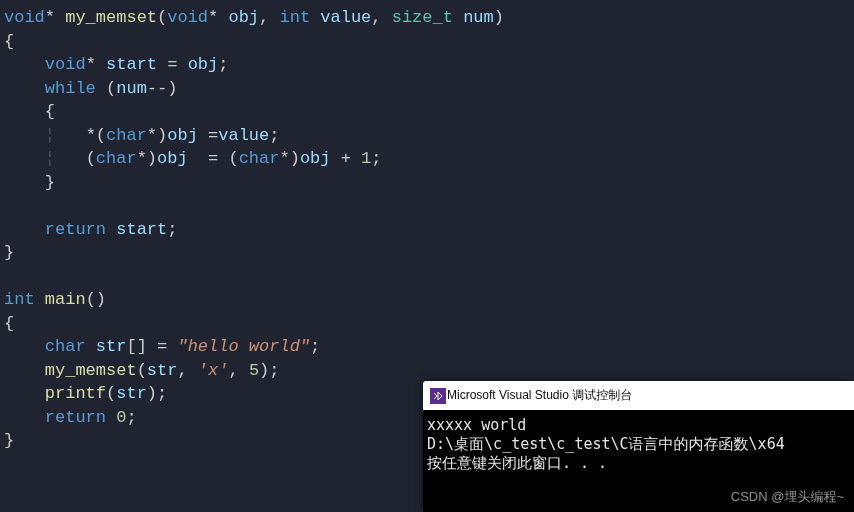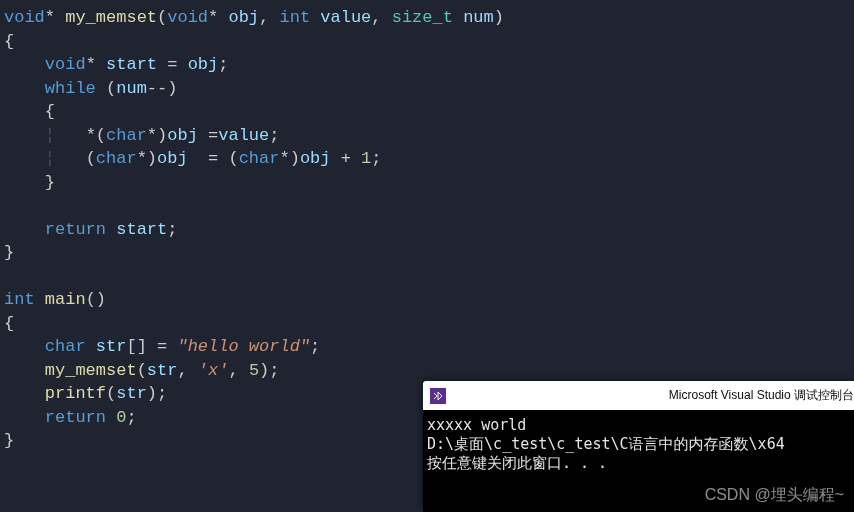--- a/index.html
+++ b/index.html
@@ -42,22 +42,21 @@
     border-top-left-radius: 3px;
     overflow: hidden;
     background: #000;
   }
   .titlebar {
     height: 29px;
     background: #ffffff;
     display: flex;
     align-items: center;
     padding-left: 7px;
-    gap: 7px;
-    justify-content: space-between;
+    gap: 1px;
   }
   .titlebar-icon {
     width: 16px; height: 16px;
     background: #5c2d91;
     display: flex;
     align-items: center;
     justify-content: center;
   }
   .titlebar-icon svg { display:block; }
   .titlebar-text {
@@ -72,21 +71,21 @@
     color: #e6e6e6;
     line-height: 19px;
     white-space: pre;
   }
   .watermark {
     position: absolute;
     right: 10px;
     bottom: 6px;
     color: rgba(255,255,255,0.55);
     font-family: "Microsoft YaHei", sans-serif;
-    font-size: 16px;
+    font-size: 13px;
   }
 </style>
 </head>
 <body>
 
 <div class="editor"><span class="kw">void</span><span class="op">*</span> <span class="fn">my_memset</span><span class="pn">(</span><span class="kw">void</span><span class="op">*</span> <span class="id">obj</span><span class="pn">, </span><span class="kw">int</span> <span class="id">value</span><span class="pn">, </span><span class="typ">size_t</span> <span class="id">num</span><span class="pn">)</span>
 <span class="brace">{</span>
 <span class="guide">    </span><span class="kw">void</span><span class="op">*</span> <span class="id">start</span> <span class="op">=</span> <span class="id">obj</span><span class="pn">;</span>
 <span class="guide">    </span><span class="kw">while</span> <span class="pn">(</span><span class="id">num</span><span class="op">--</span><span class="pn">)</span>
 <span class="guide">    </span><span class="brace">{</span>

